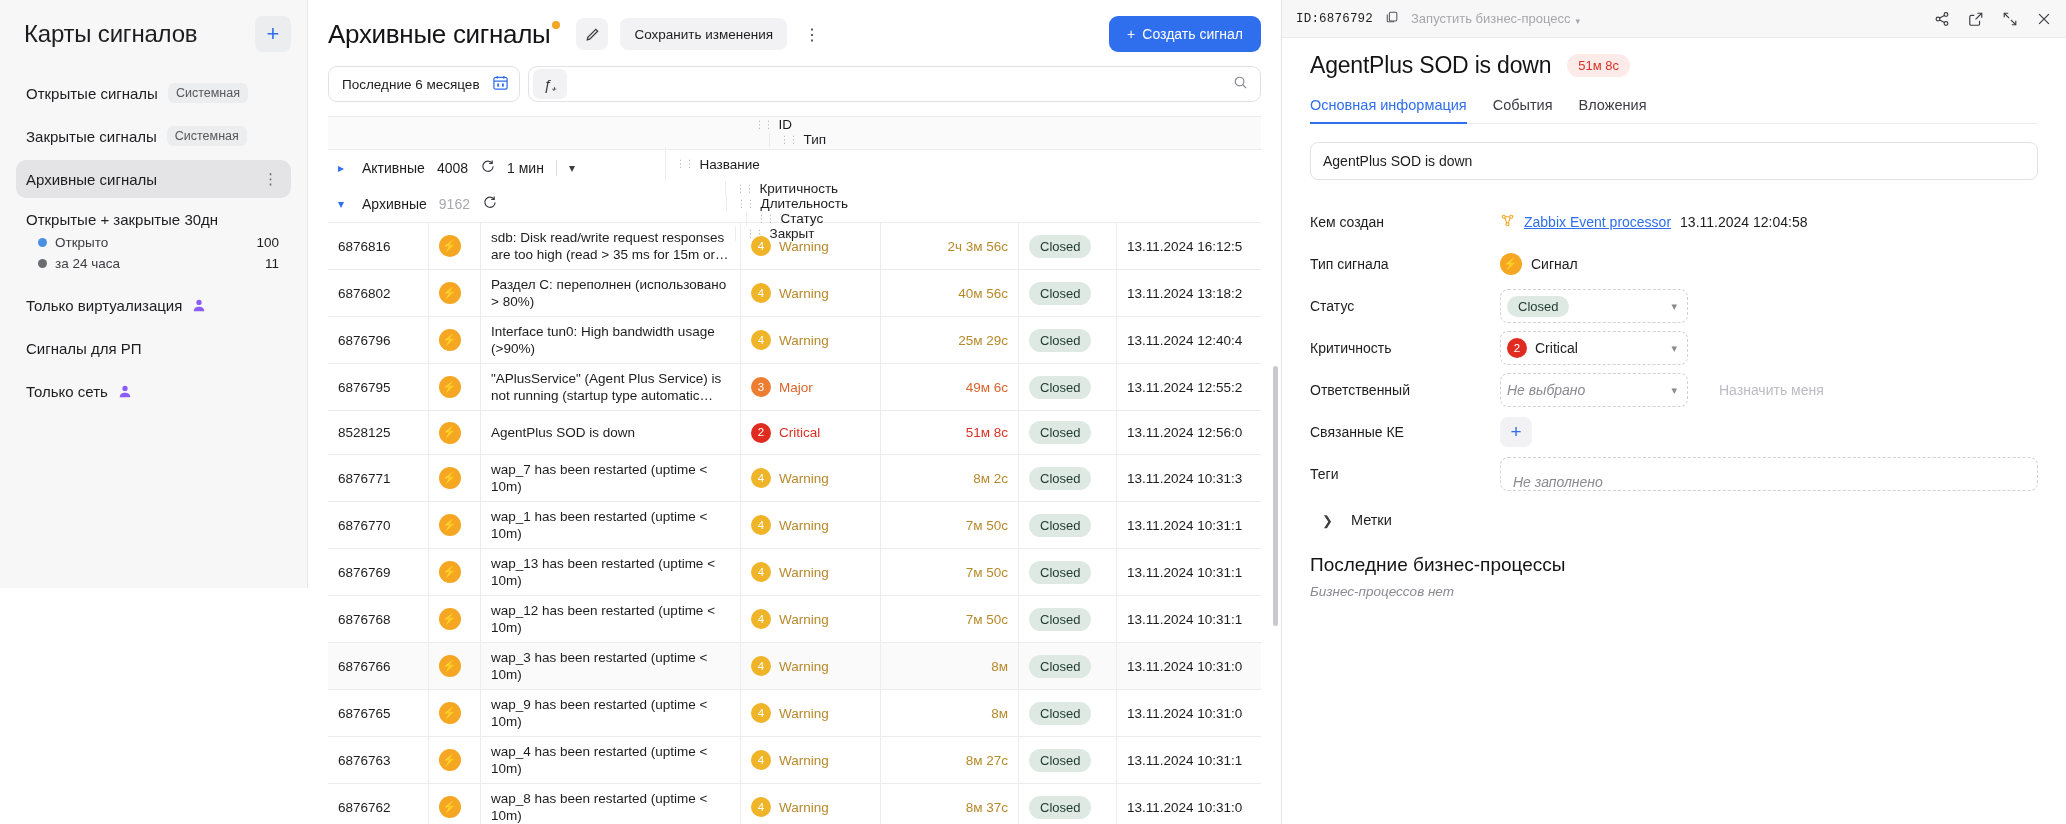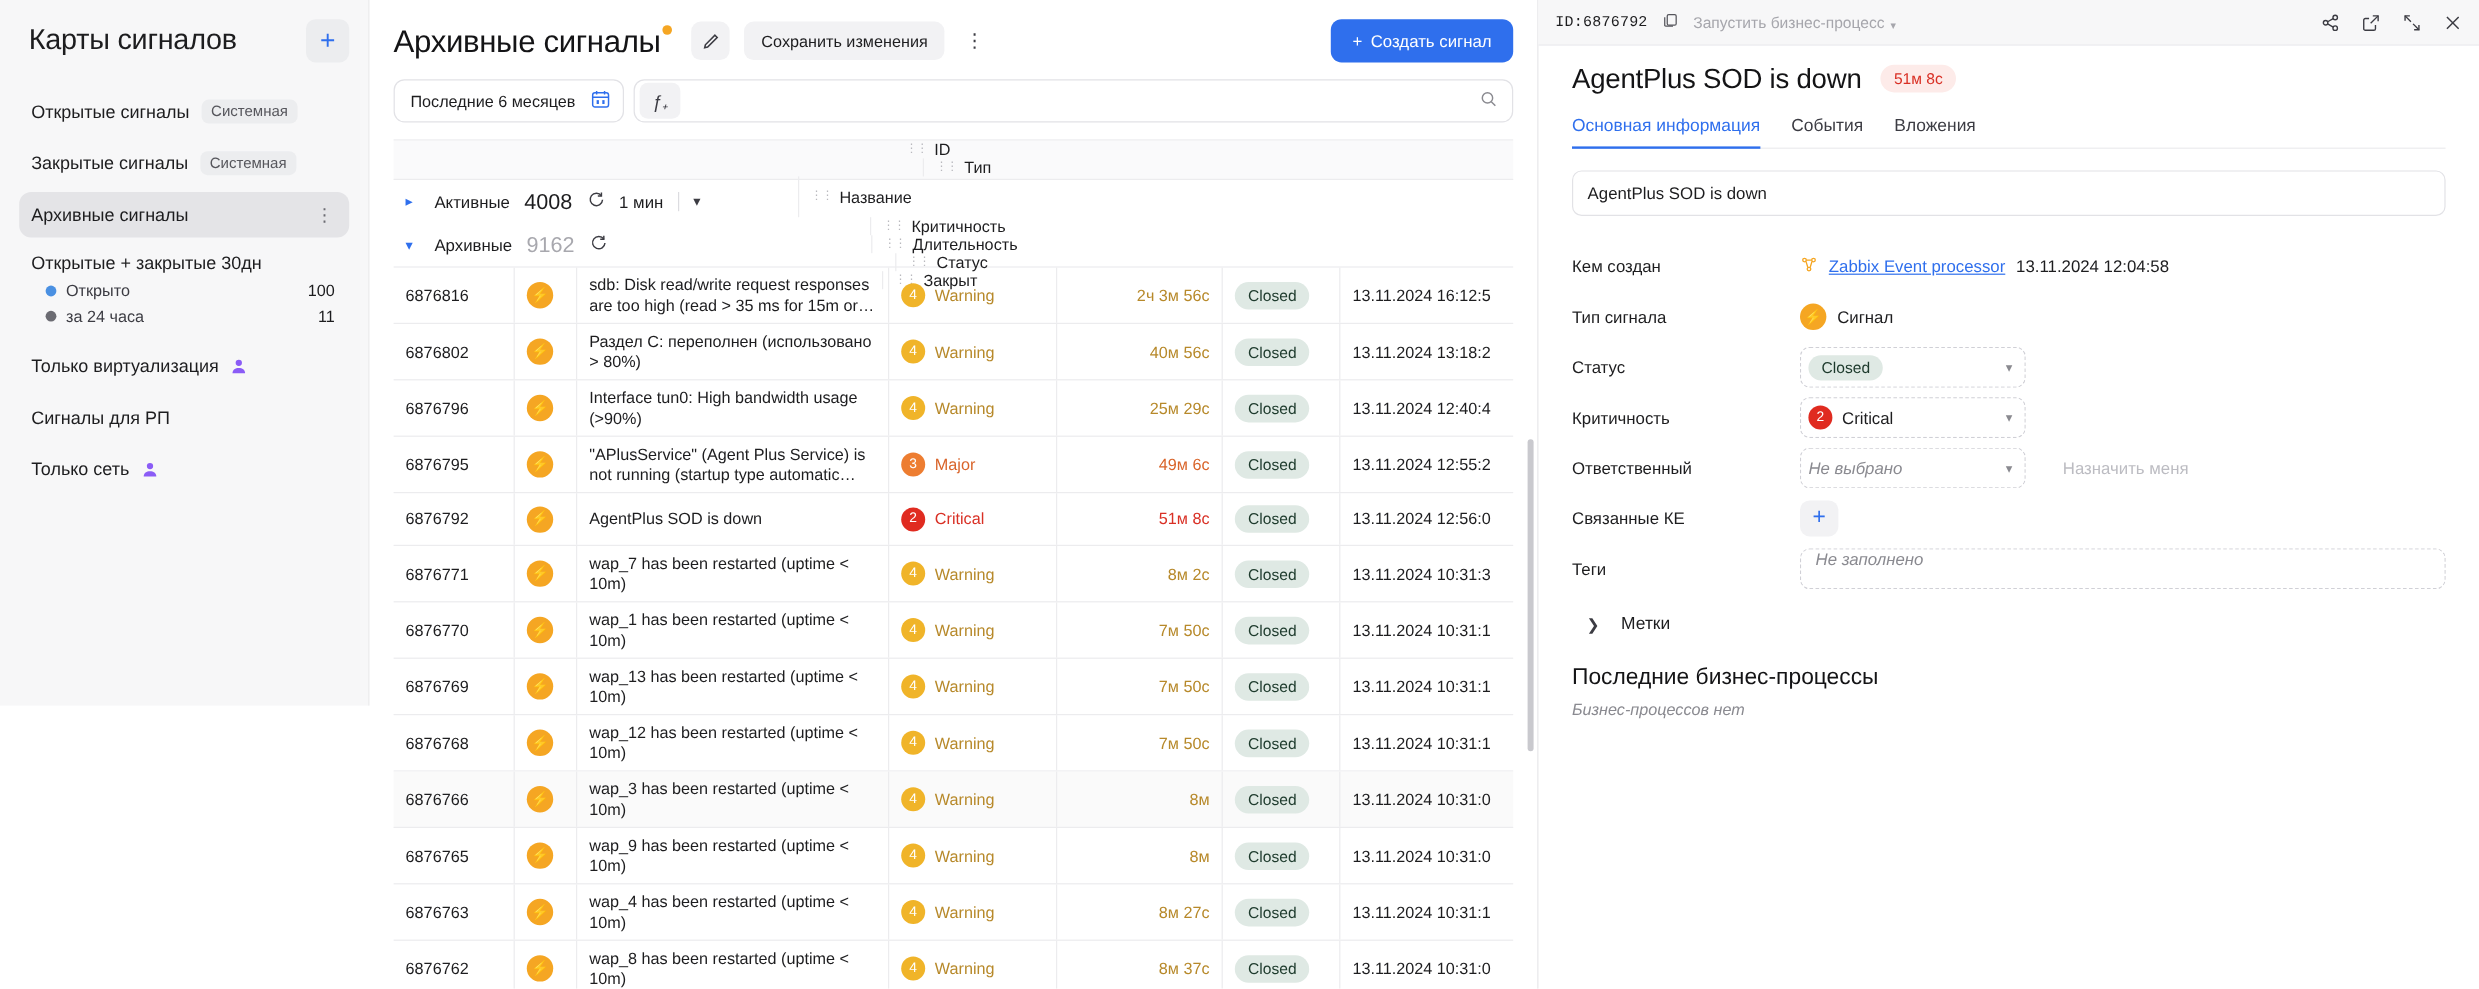--- a/index.html
+++ b/index.html
@@ -123,21 +123,21 @@
   .col-crit    { width: 140px; }
   .col-dur     { width: 138px; }
   .col-status  { width: 98px; }
   .col-closed  { flex: 1; min-width: 120px; }
 
   .group-row {
     display: flex; align-items: center; gap: 12px; height: 36px; padding-left: 30px;
     font-size: 14px; color: #1d1d1f;
   }
   .chev { color: #2f6fed; font-size: 12px; width: 12px; }
-  .grp-count { color: #1d1d1f; font-size: 18px; }
+  .grp-count { color: #1d1d1f; font-size: 14px; }
   .grp-count.dim { color: #a8a8ae; }
   .refresh { color: #3c3c43; font-size: 14px; cursor: pointer; }
   .grp-sep { width: 1px; height: 16px; background: #dcdce0; }
 
   .tbody { margin: 0 20px; border-top: 1px solid #ececee; }
   .trow { display: flex; border-bottom: 1px solid #ececee; min-height: 44px; align-items: stretch; }
   .trow.alt { background: #fafafa; }
   .td {
     display: flex; align-items: center; font-size: 13.5px; color: #1d1d1f;
     padding: 6px 10px; border-left: 1px solid #ececee; line-height: 17px;
@@ -209,21 +209,21 @@
   .chev-d { color: #8a8a90; font-size: 11px; }
   .muted-italic { color: #8a8a90; font-style: italic; font-size: 14px; }
   .assign-link { color: #bcbcc2; font-size: 14px; margin-left: 22px; cursor: pointer; }
   .plus-box {
     width: 32px; height: 30px; border-radius: 8px; background: #f2f2f4;
     display: flex; align-items: center; justify-content: center; color: #2f6fed;
     font-size: 19px; cursor: pointer;
   }
   .tags-box {
     flex: 1; border: 1px dashed #d0d0d6; border-radius: 8px; height: 34px;
-    display: flex; align-items: flex-start; padding: 0 12px; cursor: pointer;
+    display: flex; align-items: flex-end; padding: 0 12px; cursor: pointer;
   }
   .marks-row { display: flex; align-items: center; gap: 18px; margin: 18px 0 26px 12px; cursor: pointer; }
   .marks-chev { color: #3c3c43; font-size: 13px; }
   .marks-label { font-size: 14.5px; color: #1d1d1f; }
   .bp-title { font-size: 19px; color: #141416; margin-bottom: 8px; }
   .bp-empty { font-size: 13.5px; color: #8a8a90; font-style: italic; }
 </style>
 </head>
 <body>
 
@@ -452,21 +452,21 @@
                 <span style="color:#d9642a">Major</span>
               </span>
             </div>
             <div class="td col-dur dur" style="color:#d9642a">49м 6с</div>
             <div class="td col-status">
               <span class="pill">Closed</span>
             </div>
             <div class="td col-closed">13.11.2024 12:55:2</div>
           </div>
           <div class="trow">
-            <div class="td col-id">6876792</div>
+            <div class="td col-id">8528125</div>
             <div class="td col-type">
               <span class="bolt">⚡</span>
             </div>
             <div class="td col-name name">AgentPlus SOD is down</div>
             <div class="td col-crit">
               <span class="sev">
                 <span class="sev-num" style="background:#e02b20">2</span>
                 <span style="color:#d93025">Critical</span>
               </span>
             </div>

